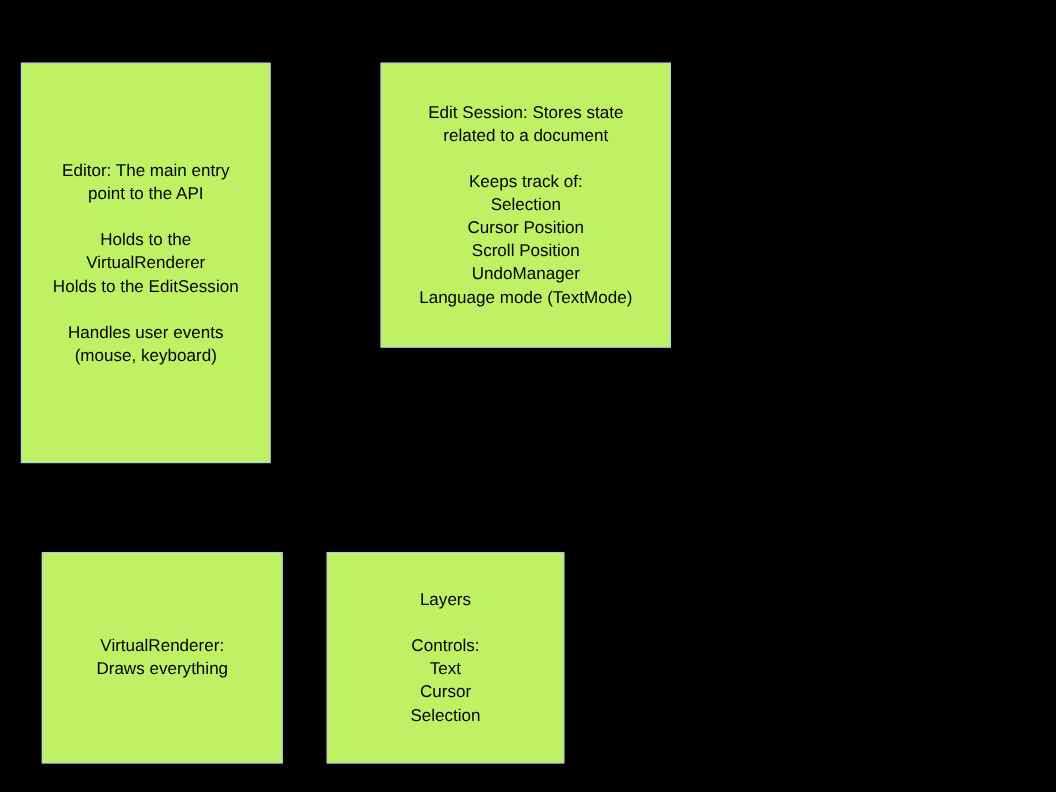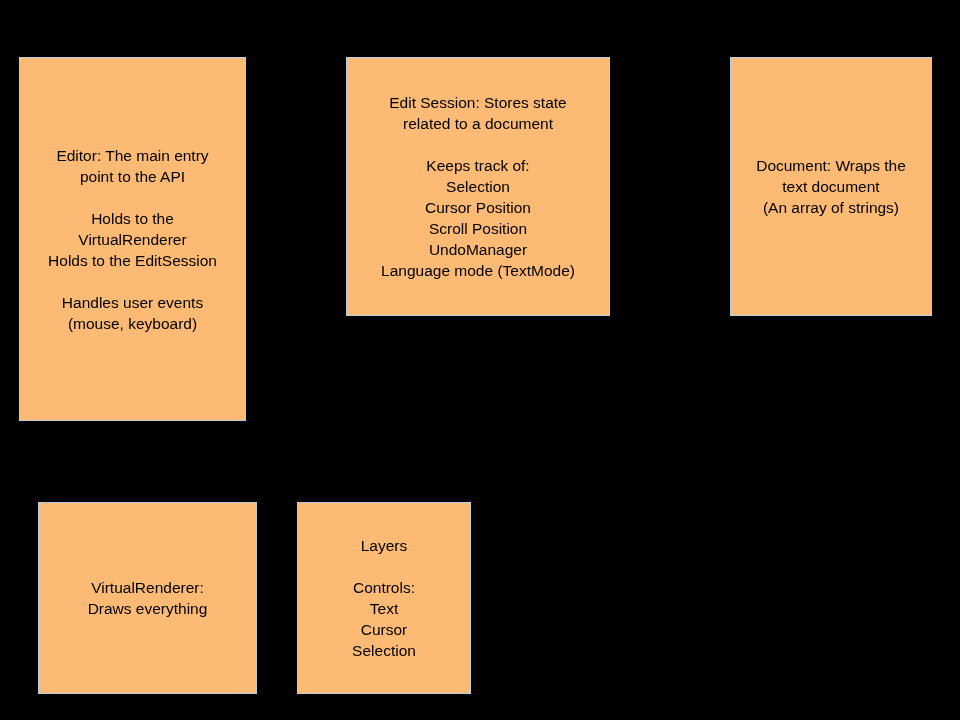--- a/index.html
+++ b/index.html
@@ -18,38 +18,38 @@
     position: absolute;
     left: 0;
     top: 0;
     width: 960px;
     height: 720px;
     background: #000000;
   }
   .node {
     position: absolute;
     box-sizing: border-box;
-    background: #fdba74;
+    background: #bef264;
     border: 1px solid #b9cfe6;
     color: #000000;
     display: flex;
     align-items: center;
     justify-content: center;
     text-align: center;
     font-size: 15.5px;
     line-height: 21px;
     white-space: pre-line;
     padding: 4px 6px;
   }
   #node-editor      { left: 19px;  top: 57px;  width: 227px; height: 364px; }
   #node-editsession { left: 346px; top: 57px;  width: 264px; height: 259px; }
   #node-document    { left: 730px; top: 57px;  width: 202px; height: 259px; }
   #node-textmode    { left: 730px; top: 362px; width: 202px; height: 196px; }
   #node-virtualrenderer { left: 38px;  top: 502px; width: 219px; height: 192px; }
-  #node-layers      { left: 297px; top: 502px; width: 174px; height: 192px; }
+  #node-layers      { left: 297px; top: 502px; width: 216px; height: 192px; }
 </style>
 </head>
 <body>
 
 <div class="canvas">
 
   <div class="node" id="node-editor">Editor: The main entry
 point to the API
 
 Holds to the
@@ -62,23 +62,20 @@
   <div class="node" id="node-editsession">Edit Session: Stores state
 related to a document
 
 Keeps track of:
 Selection
 Cursor Position
 Scroll Position
 UndoManager
 Language mode (TextMode)</div>
 
-  <div class="node" id="node-document">Document: Wraps the
-text document
-(An array of strings)</div>
 
 
   <div class="node" id="node-virtualrenderer">VirtualRenderer:
 Draws everything</div>
 
   <div class="node" id="node-layers">Layers
 
 Controls:
 Text
 Cursor

